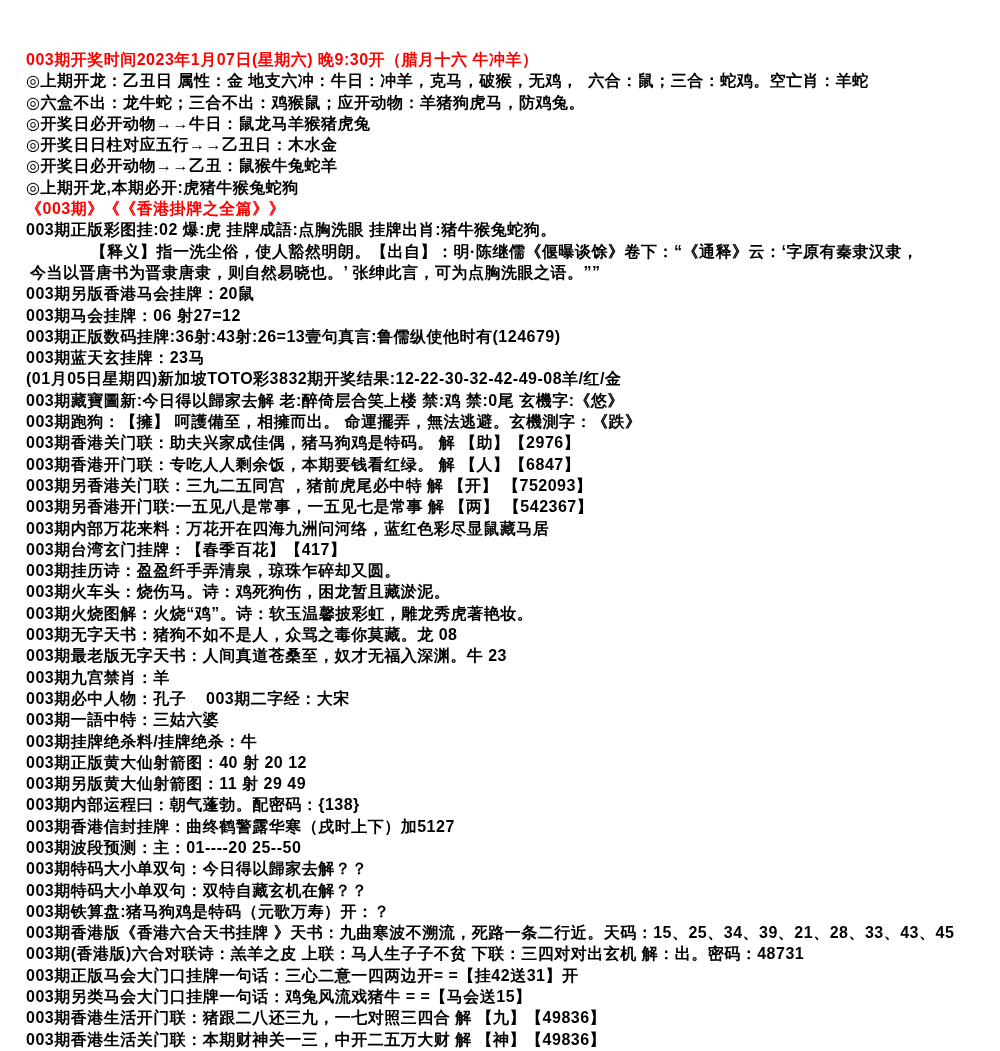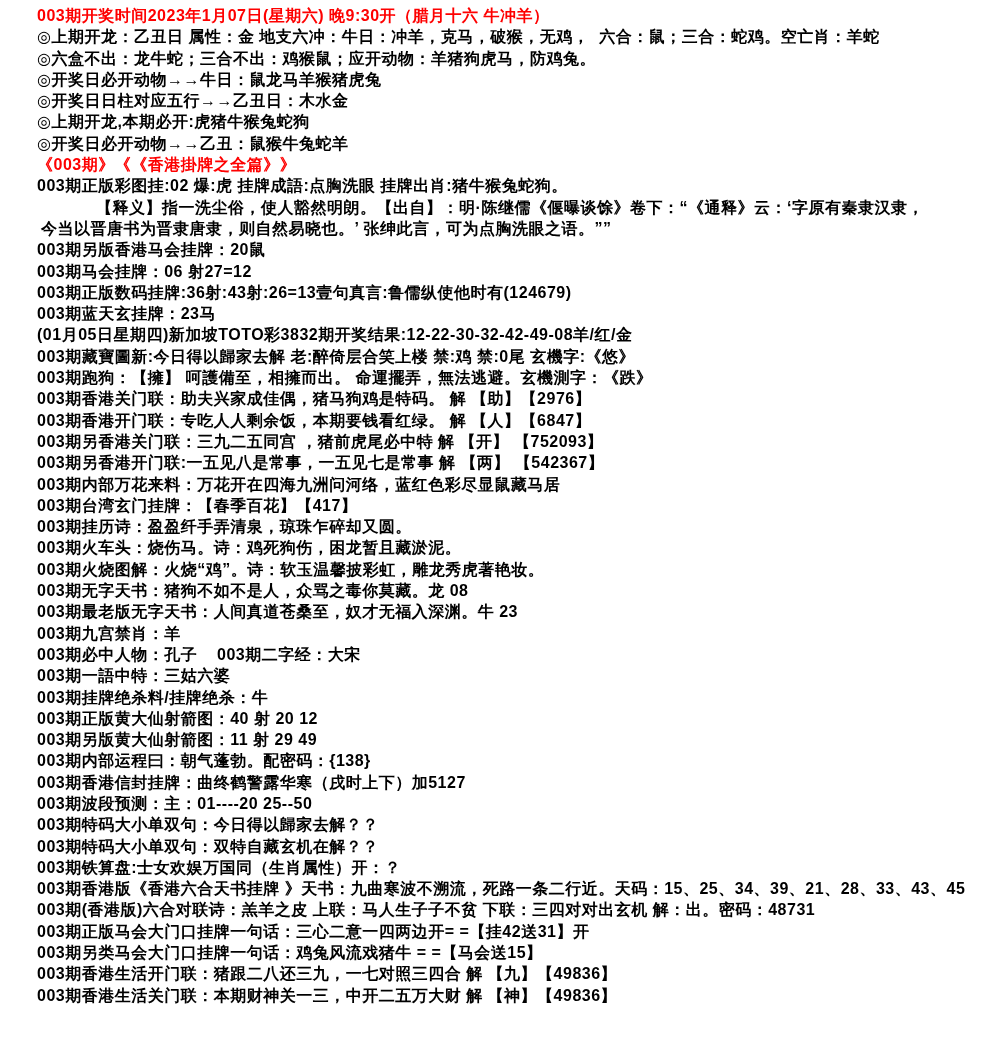--- a/index.html
+++ b/index.html
@@ -7,21 +7,22 @@
     padding: 0;
     background: #ffffff;
   }
   body {
     width: 1000px;
     height: 1051px;
     overflow: hidden;
     font-family: "Liberation Sans", "DejaVu Sans", sans-serif;
   }
   .doc {
-    padding: 5px 0 0 37px;
+    padding: 5px 0 0 26px;
+    margin-top: 44px;
   }
   .line {
     margin: 0;
     font-size: 16px;
     line-height: 21.3px;
     font-weight: bold;
     color: #000000;
     white-space: pre;
     letter-spacing: 0.5px;
   }
@@ -38,22 +39,22 @@
 </style>
 </head>
 <body style="background: rgb(255, 255, 255); color: rgb(0, 0, 0);">
 
 <div class="doc" id="doc">
     <p class="line red">003期开奖时间2023年1月07日(星期六) 晚9:30开（腊月十六 牛冲羊）</p>
     <p class="line">◎上期开龙：乙丑日 属性：金 地支六冲：牛日：冲羊，克马，破猴，无鸡，  六合：鼠；三合：蛇鸡。空亡肖：羊蛇</p>
     <p class="line">◎六盒不出：龙牛蛇；三合不出：鸡猴鼠；应开动物：羊猪狗虎马，防鸡兔。</p>
     <p class="line">◎开奖日必开动物→→牛日：鼠龙马羊猴猪虎兔</p>
     <p class="line">◎开奖日日柱对应五行→→乙丑日：木水金</p>
+    <p class="line">◎开奖日必开动物→→乙丑：鼠猴牛兔蛇羊</p>
     <p class="line">◎上期开龙,本期必开:虎猪牛猴兔蛇狗</p>
-    <p class="line">◎开奖日必开动物→→乙丑：鼠猴牛兔蛇羊</p>
     <p class="line red">《003期》《《香港掛牌之全篇》》</p>
     <p class="line">003期正版彩图挂:02 爆:虎 挂牌成語:点胸洗眼 挂牌出肖:猪牛猴兔蛇狗。</p>
     <p class="line outdent">【释义】指一洗尘俗，使人豁然明朗。【出自】：明·陈继儒《偃曝谈馀》卷下：“《通释》云：‘字原有秦隶汉隶，</p>
     <p class="line cont">今当以晋唐书为晋隶唐隶，则自然易晓也。’ 张绅此言，可为点胸洗眼之语。””</p>
     <p class="line">003期另版香港马会挂牌：20鼠</p>
     <p class="line">003期马会挂牌：06 射27=12</p>
     <p class="line">003期正版数码挂牌:36射:43射:26=13壹句真言:鲁儒纵使他时有(124679)</p>
     <p class="line">003期蓝天玄挂牌：23马</p>
     <p class="line">(01月05日星期四)新加坡TOTO彩3832期开奖结果:12-22-30-32-42-49-08羊/红/金</p>
     <p class="line">003期藏寶圖新:今日得以歸家去解 老:醉倚层合笑上楼 禁:鸡 禁:0尾 玄機字:《悠》</p>
@@ -73,20 +74,20 @@
     <p class="line">003期必中人物：孔子    003期二字经：大宋</p>
     <p class="line">003期一語中特：三姑六婆</p>
     <p class="line">003期挂牌绝杀料/挂牌绝杀：牛</p>
     <p class="line">003期正版黄大仙射箭图：40 射 20 12</p>
     <p class="line">003期另版黄大仙射箭图：11 射 29 49</p>
     <p class="line">003期内部运程曰：朝气蓬勃。配密码：{138}</p>
     <p class="line">003期香港信封挂牌：曲终鹤警露华寒（戌时上下）加5127</p>
     <p class="line">003期波段预测：主：01----20 25--50</p>
     <p class="line">003期特码大小单双句：今日得以歸家去解？？</p>
     <p class="line">003期特码大小单双句：双特自藏玄机在解？？</p>
-    <p class="line">003期铁算盘:士女欢娱万国同（生肖属性）开：？</p>
+    <p class="line">003期铁算盘:猪马狗鸡是特码（元歌万寿）开：？</p>
     <p class="line">003期香港版《香港六合天书挂牌 》天书：九曲寒波不溯流，死路一条二行近。天码：15、25、34、39、21、28、33、43、45</p>
     <p class="line">003期(香港版)六合对联诗：羔羊之皮 上联：马人生子子不贫 下联：三四对对出玄机 解：出。密码：48731</p>
     <p class="line">003期正版马会大门口挂牌一句话：三心二意一四两边开= =【挂42送31】开</p>
     <p class="line">003期另类马会大门口挂牌一句话：鸡兔风流戏猪牛 = =【马会送15】</p>
     <p class="line">003期香港生活开门联：猪跟二八还三九，一七对照三四合 解 【九】【49836】</p>
     <p class="line">003期香港生活关门联：本期财神关一三，中开二五万大财 解 【神】【49836】</p>
   </div>
 
 </body></html>

